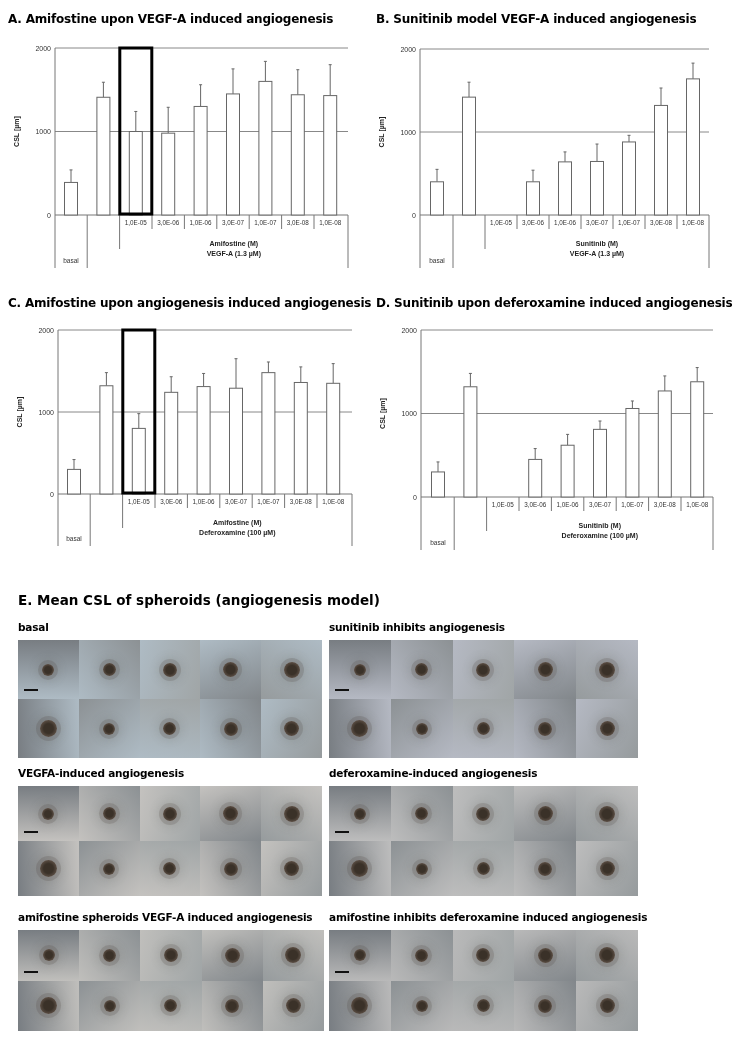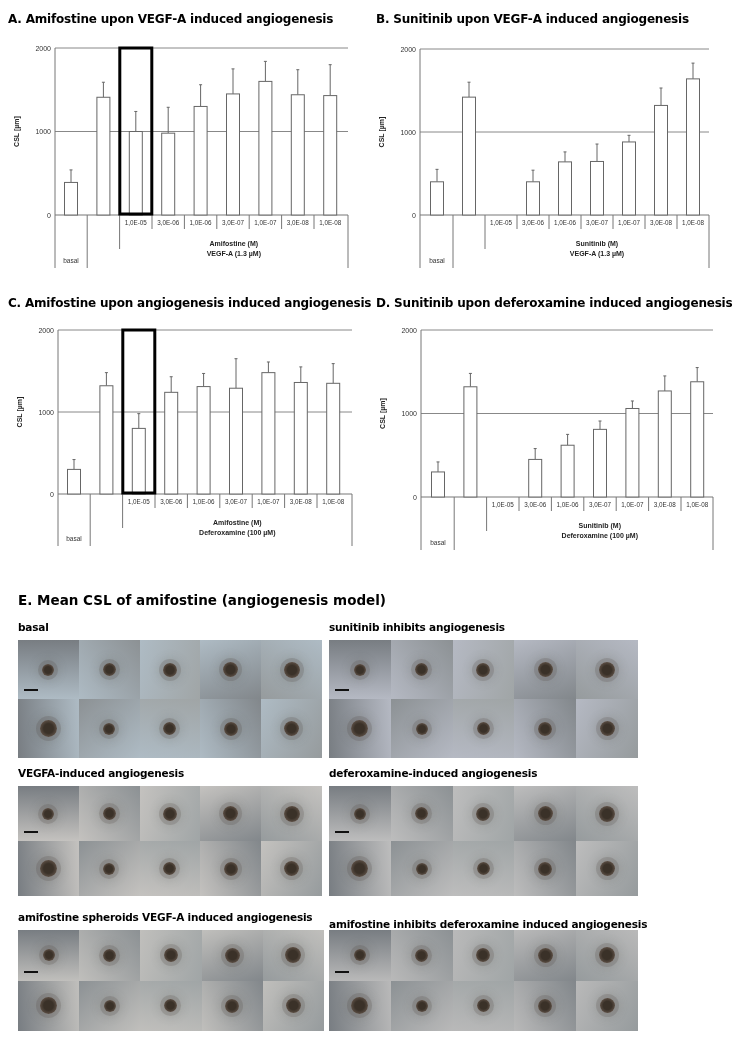--- a/index.html
+++ b/index.html
@@ -11,21 +11,21 @@
   .panel-label{position:absolute;font-family:"DejaVu Sans",sans-serif;font-weight:bold;font-size:10.5px;white-space:nowrap;letter-spacing:-0.2px;}
   .grid{position:absolute;display:grid;grid-template-columns:repeat(5,1fr);grid-template-rows:1fr 1fr;}
   .cell{position:relative;overflow:hidden;}
   .cell .sph{position:absolute;border-radius:50%;}
   .scalebar{position:absolute;left:6px;bottom:8px;width:14px;height:2px;background:#111;}
 </style>
 </head>
 <body>
 
 <div class="title" style="left:8px;top:12px;">A. Amifostine upon VEGF-A induced angiogenesis</div>
-<div class="title" style="left:376px;top:12px;">B. Sunitinib upon VEGF-A induced angiogenesis</div>
+<div class="title" style="left:376px;top:12px;">B. Sunitinib model VEGF-A induced angiogenesis</div>
 <div class="title" style="left:8px;top:296px;">C. Amifostine upon angiogenesis induced angiogenesis</div>
 <div class="title" style="left:376px;top:296px;">D. Sunitinib upon deferoxamine induced angiogenesis</div>
 
 <div class="chart" style="left: 0px; top: 0px;">
     <svg width="741" height="1038" style="position:absolute;left:0;top:0">
       <line x1="55" x2="348" y1="131.5" y2="131.5" stroke="#888" stroke-width="1"></line>
       <line x1="55" x2="348" y1="48" y2="48" stroke="#888" stroke-width="1"></line>
       <line x1="55" x2="55" y1="48" y2="268" stroke="#777" stroke-width="1"></line>
       <line x1="55" x2="348" y1="215" y2="215" stroke="#777" stroke-width="1"></line>
       <text x="51" y="217.5" text-anchor="end" font-size="7" font-family="Liberation Sans, sans-serif" fill="#333">0</text>
@@ -244,28 +244,28 @@
       <rect x="625.9" y="408.49" width="13" height="88.50999999999999" fill="#fff" stroke="#666" stroke-width="1"></rect>
       <line x1="664.8" x2="664.8" y1="390.955" y2="375.925" stroke="#666" stroke-width="1"></line>
       <line x1="663.3" x2="666.3" y1="375.925" y2="375.925" stroke="#666" stroke-width="1"></line>
       <rect x="658.3" y="390.955" width="13" height="106.04500000000002" fill="#fff" stroke="#666" stroke-width="1"></rect>
       <line x1="697.2" x2="697.2" y1="381.77" y2="367.575" stroke="#666" stroke-width="1"></line>
       <line x1="695.7" x2="698.7" y1="367.575" y2="367.575" stroke="#666" stroke-width="1"></line>
       <rect x="690.7" y="381.77" width="13" height="115.23000000000002" fill="#fff" stroke="#666" stroke-width="1"></rect>
     </svg>
   </div>
 
-<div class="sec-title" style="left:18px;top:592px;">E. Mean CSL of amifostine (angiogenesis model)</div>
+<div class="sec-title" style="left:18px;top:592px;">E. Mean CSL of spheroids (angiogenesis model)</div>
 
 <div class="panel-label" style="left:18px;top:621px;">basal</div>
 <div class="panel-label" style="left:329px;top:621px;">sunitinib inhibits angiogenesis</div>
 <div class="panel-label" style="left:18px;top:767px;">VEGFA-induced angiogenesis</div>
 <div class="panel-label" style="left:329px;top:767px;">deferoxamine-induced angiogenesis</div>
 <div class="panel-label" style="left:18px;top:911px;">amifostine spheroids VEGF-A induced angiogenesis</div>
-<div class="panel-label" style="left:329px;top:911px;margin-top:7px;">amifostine inhibits deferoxamine induced angiogenesis</div>
+<div class="panel-label" style="left:329px;top:911px;">amifostine inhibits deferoxamine induced angiogenesis</div>
 
 <div class="grid" style="left:18px;top:640px;width:304px;height:118px;">
     <div class="cell" style="background: linear-gradient(0deg, rgb(174, 187, 196), rgb(120, 125, 130));">
       <div class="sph" style="width: 12px; height: 12px; left: calc(50% - 6px); top: calc(50% - 6px); background: radial-gradient(circle, rgb(58, 49, 40) 40%, rgb(91, 78, 68) 70%, rgba(90, 80, 70, 0.2) 100%); box-shadow: rgba(70, 60, 55, 0.18) 0px 0px 0px 4px, rgba(90, 85, 80, 0.15) 0px 0px 8px 6px;"></div>
       <div class="scalebar"></div>
     </div>
     <div class="cell" style="background: linear-gradient(53deg, rgb(174, 187, 196), rgb(140, 145, 148));">
       <div class="sph" style="width: 13px; height: 13px; left: calc(50% - 6.5px); top: calc(50% - 6.5px); background: radial-gradient(circle, rgb(58, 49, 40) 40%, rgb(91, 78, 68) 70%, rgba(90, 80, 70, 0.2) 100%); box-shadow: rgba(70, 60, 55, 0.18) 0px 0px 0px 4px, rgba(90, 85, 80, 0.15) 0px 0px 8px 6px;"></div>
     </div>
     <div class="cell" style="background: linear-gradient(106deg, rgb(174, 187, 196), rgb(160, 165, 166));">

